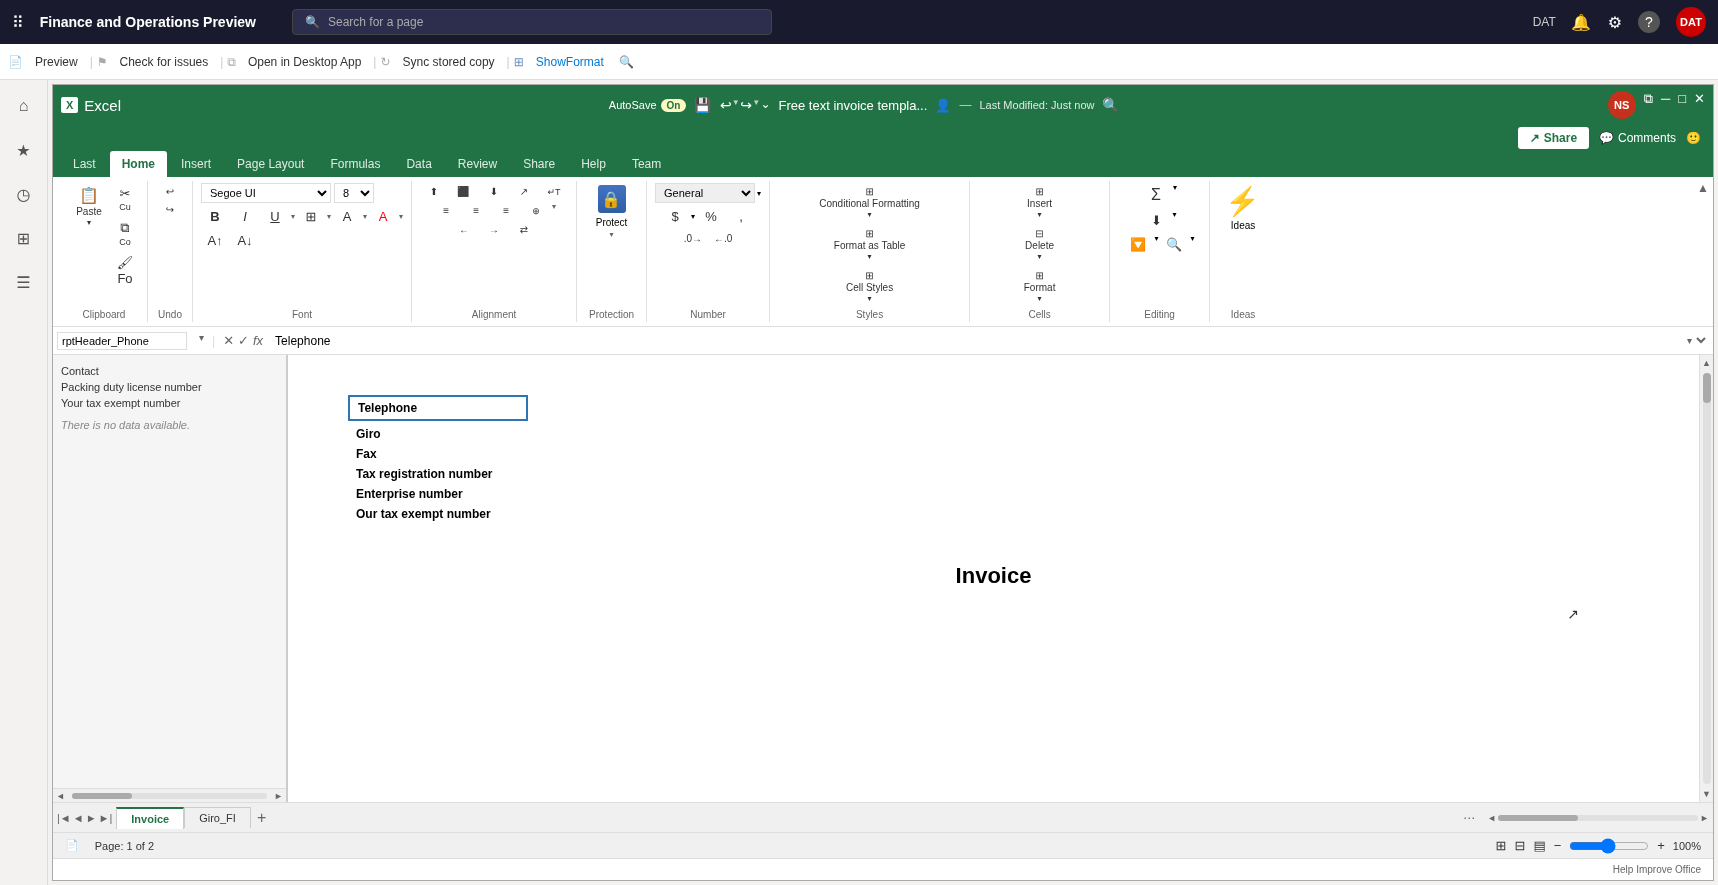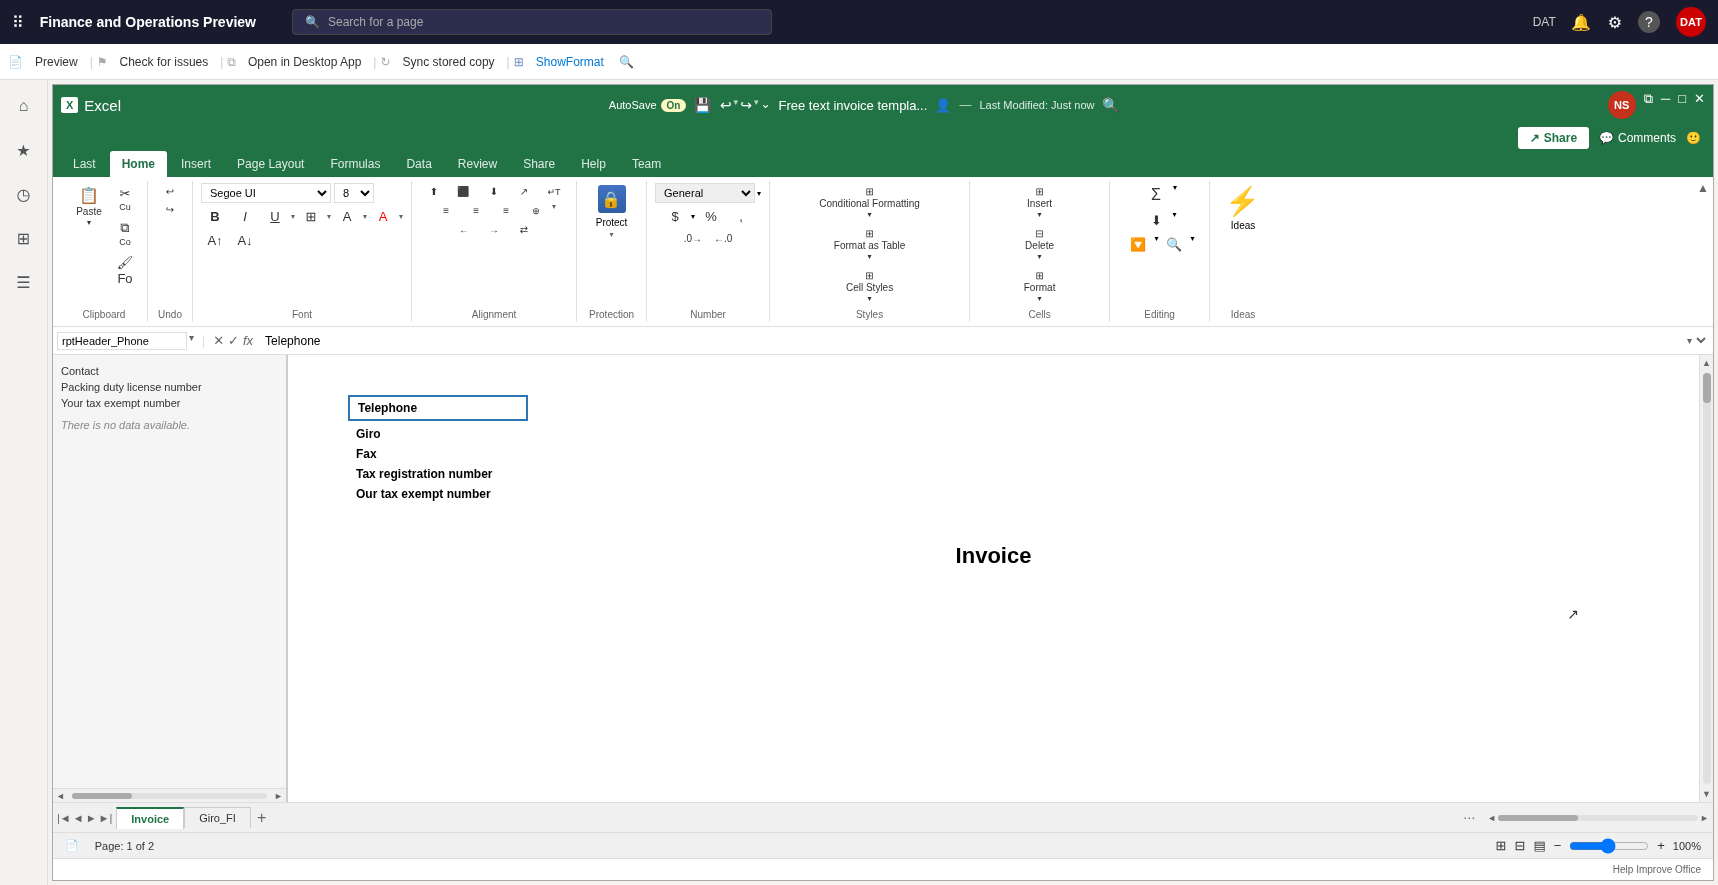--- a/index.html
+++ b/index.html
@@ -638,21 +638,21 @@
           <div class="ideas-btn">
             <span class="ideas-icon">⚡</span>
             <span style="font-size:10px;">Ideas</span>
           </div>
         </div>
         <span class="ribbon-group-label">Ideas</span>
       </div>
     </div>
 
     <div class="formula-bar">
-      <div style="display:flex;align-items:flex-start;gap:2px;">
+      <div style="display:flex;align-items:flex-start;gap:12px;">
         <input class="cell-ref-box" value="rptHeader_Phone" style="width: 130px;">
         <span style="font-size:10px;color:#666;">▾</span>
       </div>
       <span style="color:#ddd;margin:0 4px;">|</span>
       <div class="formula-bar-icons">
         <span style="color:#666;cursor:pointer;">✕</span>
         <span style="color:#666;cursor:pointer;">✓</span>
         <span style="color:#666;cursor:pointer;font-style:italic;text-align:center;">fx</span>
       </div>
       <input class="formula-input" style="flex: 1 1 0%; border: none; outline: none; font-size: 12px; padding: 2px 8px;" value="Telephone">
@@ -679,20 +679,21 @@
           <span style="font-size:9px;color:#666;padding:0 3px;">►</span>
         </div>
       </div>
 
       <div class="sheet-content">
         <div class="sheet-inner">
           <div class="cell-telephone">Telephone</div>
           <span class="cell-value">Giro</span>
           <span class="cell-value">Fax</span>
           <span class="cell-value">Tax registration number</span>
+          <span class="cell-value">Enterprise number</span>
           <span class="cell-value">Our tax exempt number</span>
           <div class="invoice-title">Invoice</div>
         </div>
 
         <div style="position:absolute;bottom:180px;right:120px;color:#333;font-size:14px;pointer-events:none;">↗</div>
       </div>
 
       <div class="right-scrollbar">
         <span class="scroll-btn">▲</span>
         <div class="scroll-track">

